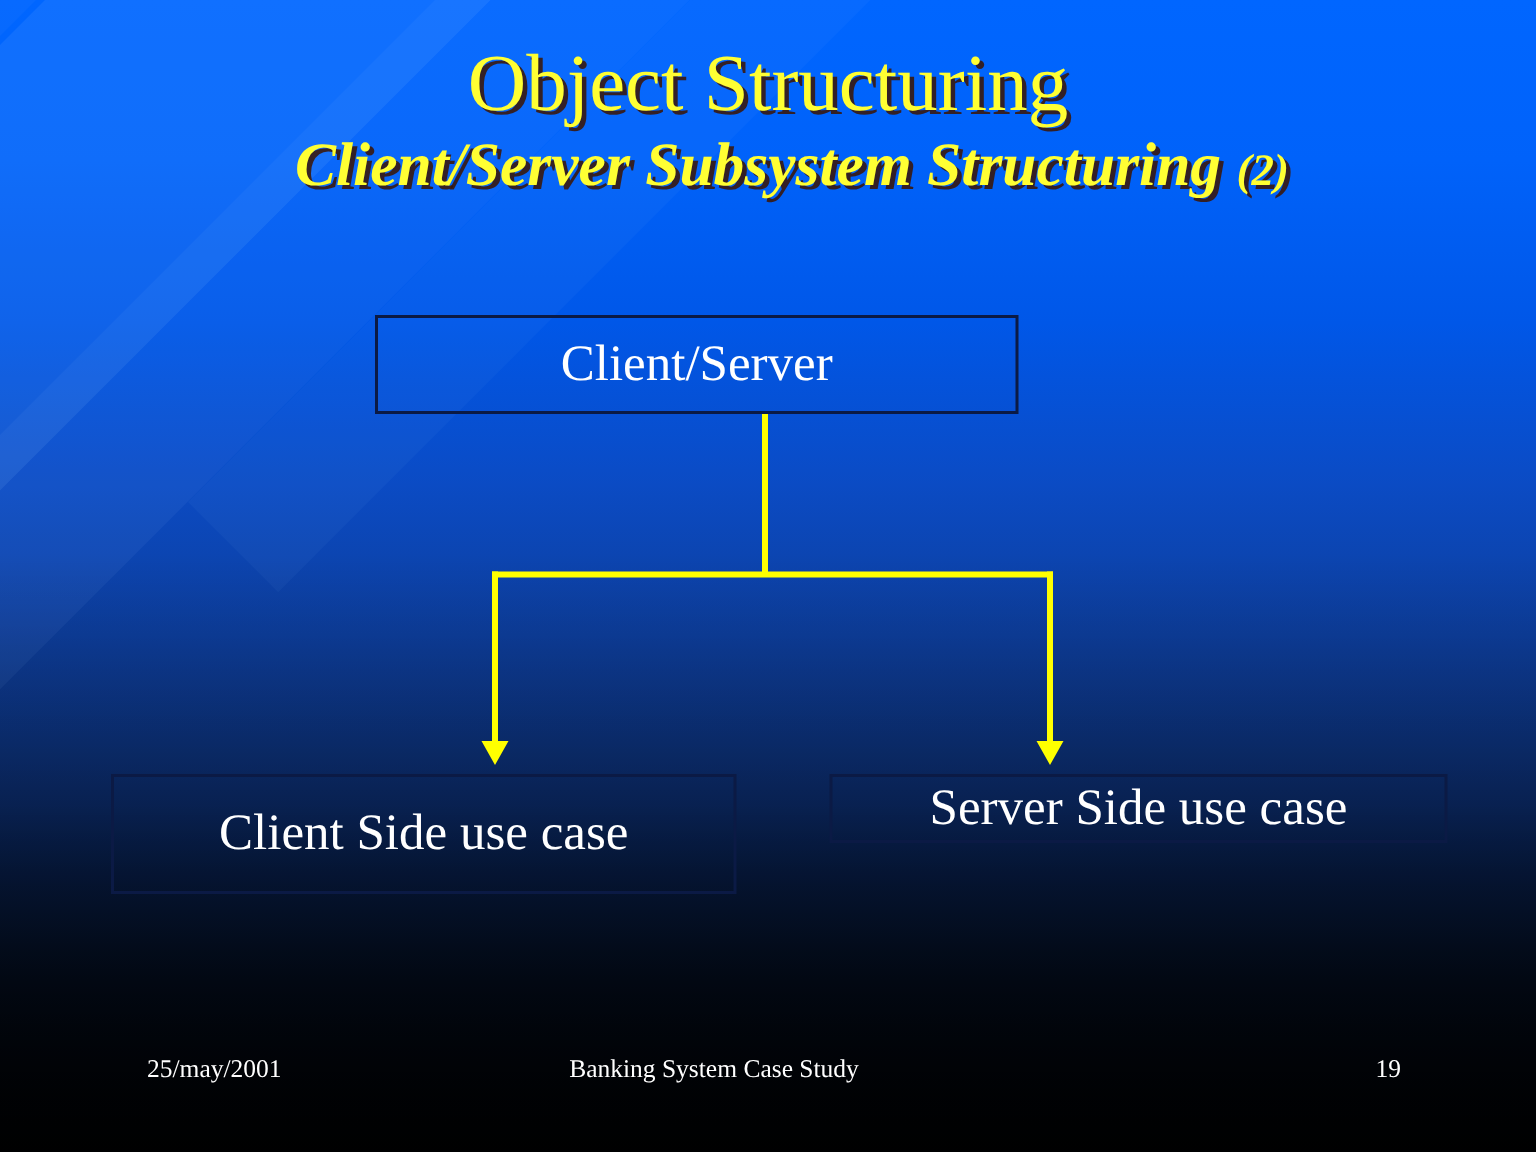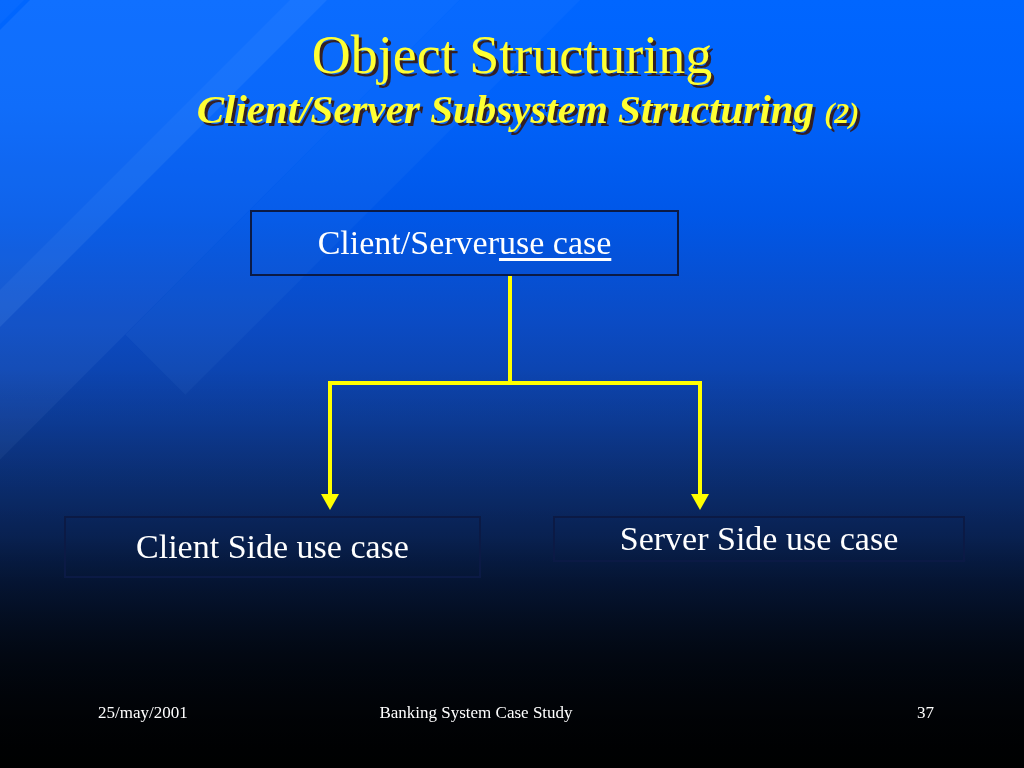--- a/index.html
+++ b/index.html
@@ -99,24 +99,24 @@
     white-space: nowrap;
     background: transparent;
   }
   #node-root {
     left: 250px;
     top: 210px;
     width: 429px;
     height: 66px;
   }
   #node-client {
-    left: 64px;
+    left: 74px;
     top: 516px;
     width: 417px;
-    height: 62px;
+    height: 80px;
   }
   #node-server {
     left: 553px;
     top: 516px;
     width: 412px;
     height: 46px;
   }
   .u { text-decoration: underline; text-underline-offset: 4px; }
 
   
@@ -193,37 +193,36 @@
 
   <div class="title-block">
     <div class="title-main">Object Structuring</div>
     <div class="title-sub">
       <span>Client/Server Subsystem Structuring</span><span> </span><span class="paren">(2)</span>
     </div>
   </div>
 
   <div class="node" id="node-root">
     <span>Client/Server </span>
-      <span class="u">use case</span>
   </div>
 
   <div class="node" id="node-client">
     <span>Client Side use case</span>
   </div>
 
   <div class="node" id="node-server">
     <span>Server Side use case</span>
   </div>
 
   <div class="conn" id="stem-v"></div>
   <div class="conn" id="bar-h"></div>
   <div class="conn" id="drop-left"></div>
   <div class="conn" id="drop-right"></div>
   <div class="arrowhead" id="head-left"></div>
   <div class="arrowhead" id="head-right"></div>
 
   <div class="footer">
     <div id="footer-date">25/may/2001</div>
     <div id="footer-center">Banking System Case Study</div>
-    <div id="footer-page">37</div>
+    <div id="footer-page">19</div>
   </div>
 
 </div>
 
 </body></html>

